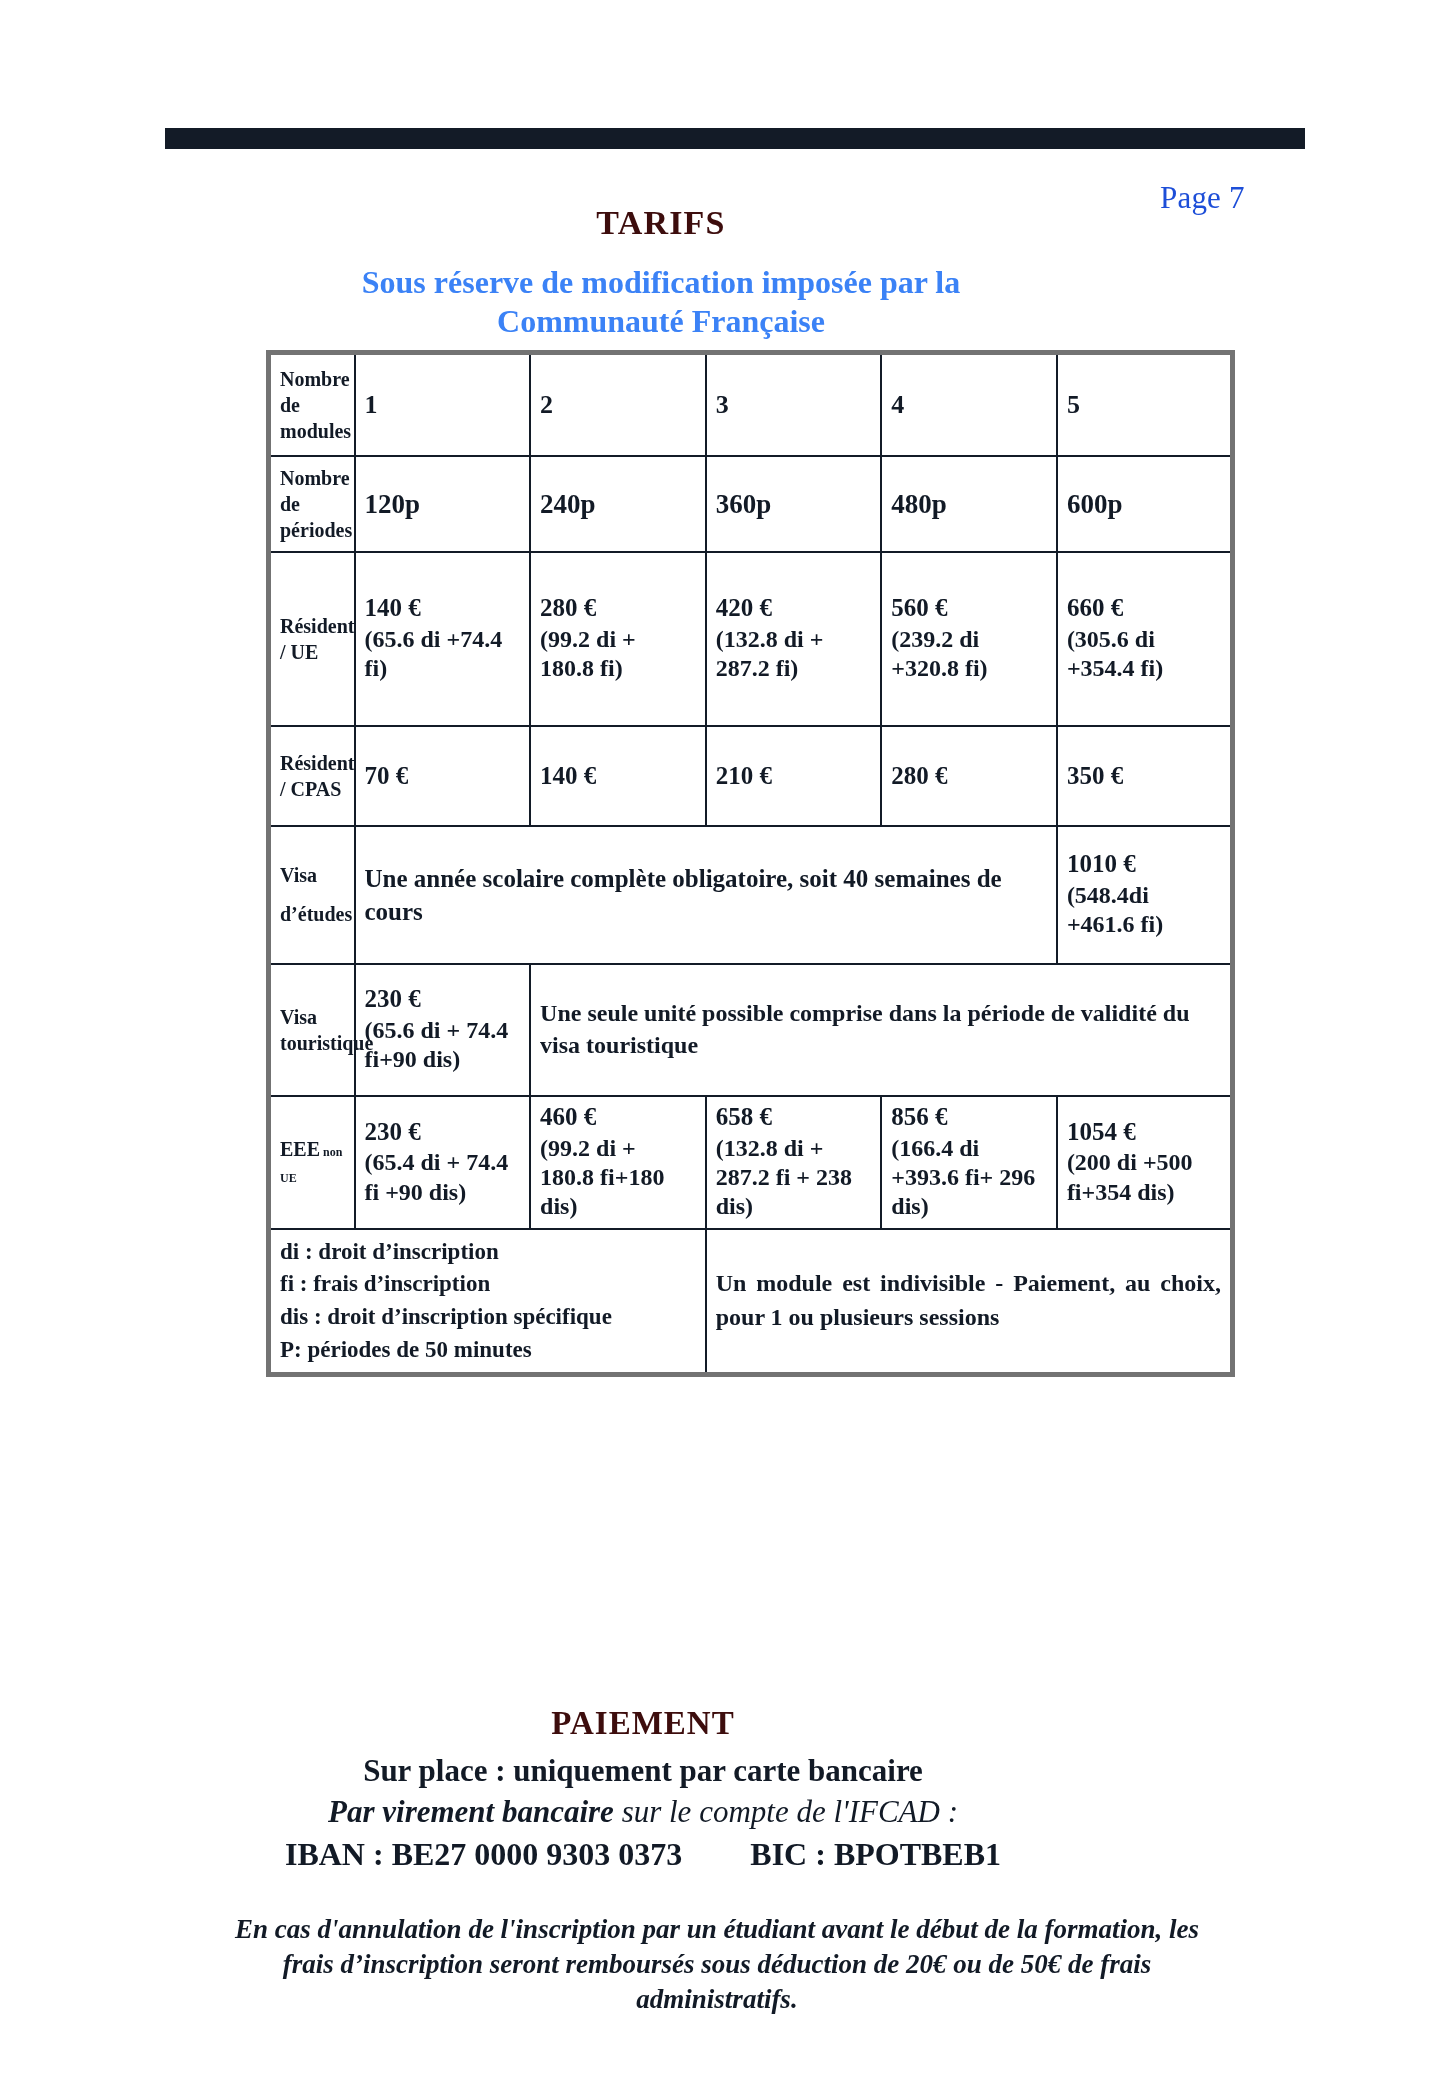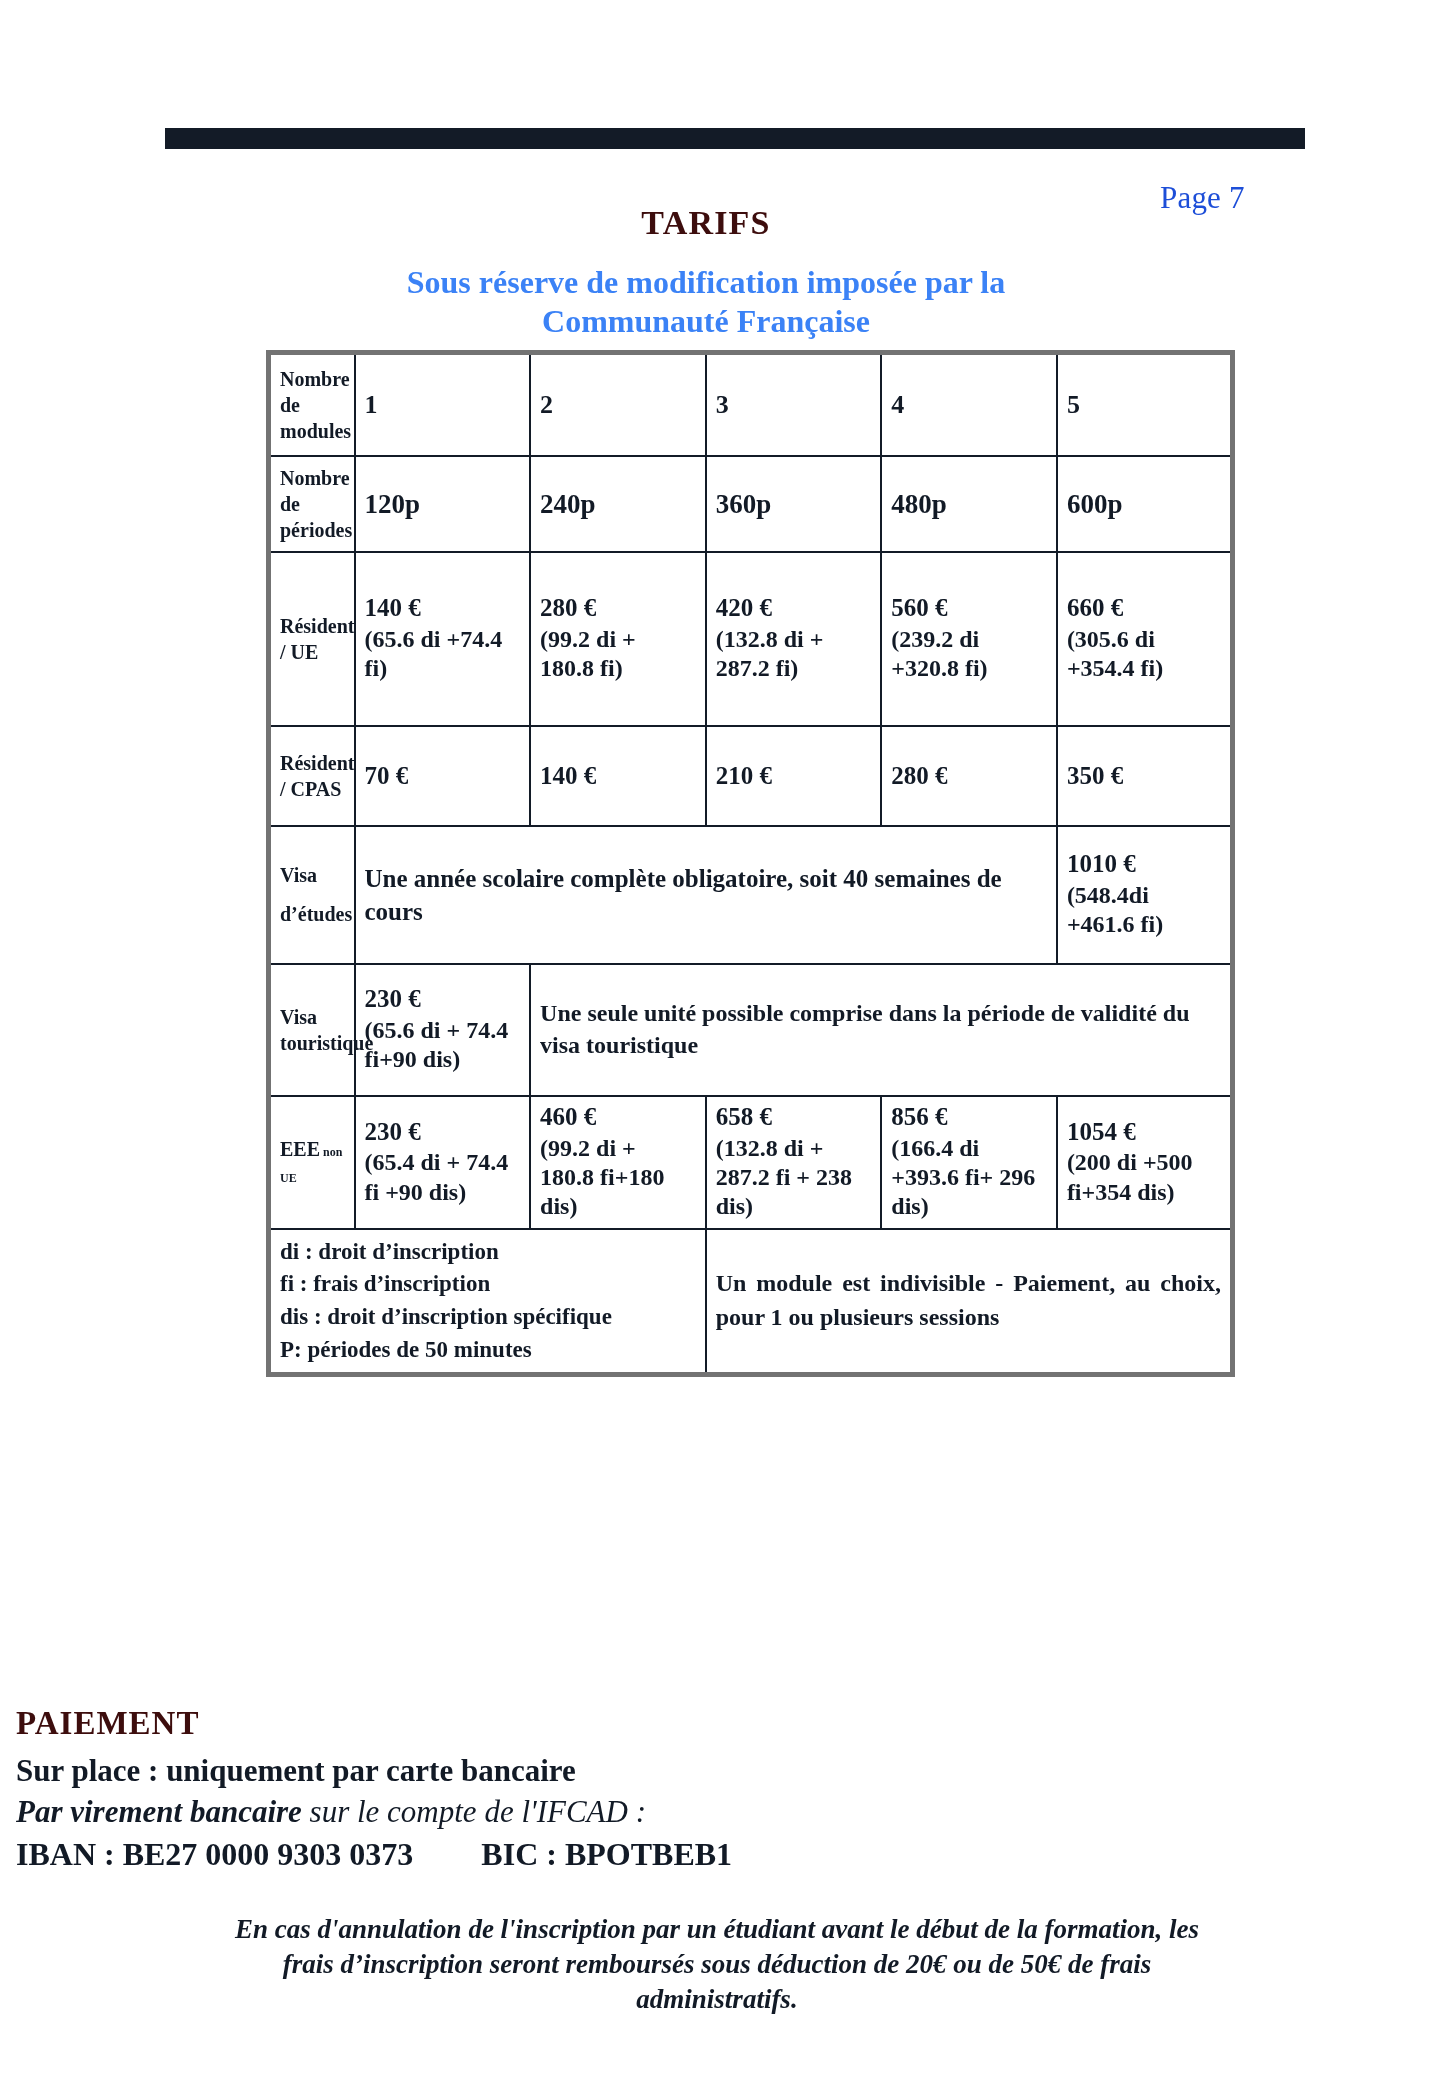--- a/index.html
+++ b/index.html
@@ -37,21 +37,20 @@
     margin-top: 12px;
   }
 
   
   .title-block {
     position: absolute;
     left: 0;
     top: 205px;
     width: 1322px;
     text-align: center;
-    padding-left: 45px;
   }
   .doc-title {
     font-size: 34px;
     font-weight: bold;
     color: #3d0d0d;
     letter-spacing: 1.2px;
     line-height: 1.05;
   }
   .doc-subtitle {
     font-size: 32px;
@@ -142,24 +141,24 @@
   .r-modules td { height: 88px; }
   .r-periodes td { height: 82px; }
   .r-chomeur td { height: 86px; }
   .r-visa-tour td { height: 118px; }
   .r-eee td { height: 110px; }
   .r-legend td { height: 124px; }
 
   
   .payment-block {
     position: absolute;
-    left: 16px;
+    left: 0;
     top: 1705px;
     width: 1286px;
-    text-align: left;
+    text-align: center;
   }
   .pay-title {
     font-size: 33px;
     font-weight: bold;
     color: #3d0d0d;
     letter-spacing: 1px;
   }
   .pay-line1 {
     font-size: 31px;
     font-weight: bold;

